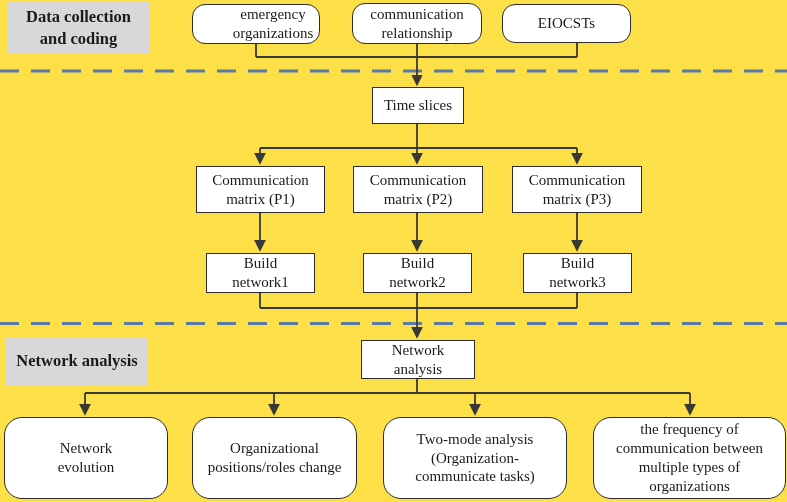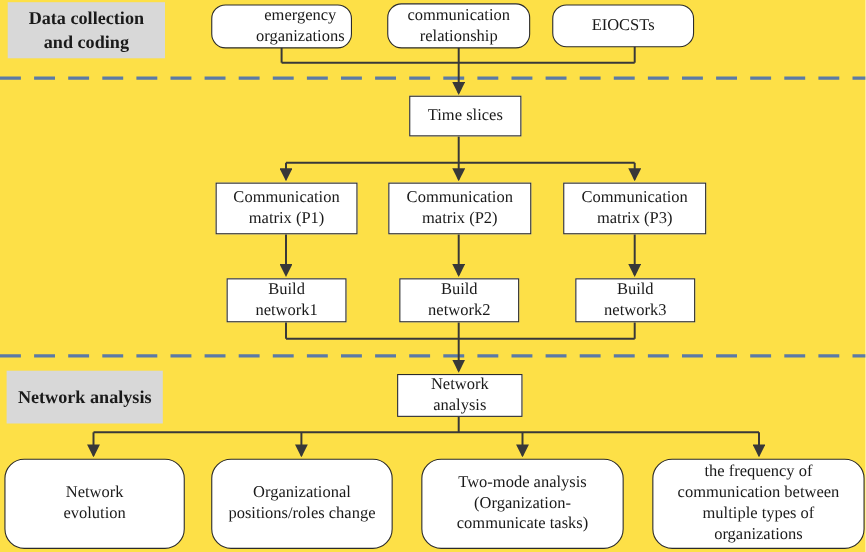--- a/index.html
+++ b/index.html
@@ -123,21 +123,21 @@
 organizations</span>
   </div>
   <div class="node rounded-sm" style="left:352px; top:3px; width:130px; height:41px;">
     <span>communication
 relationship</span>
   </div>
   <div class="node rounded-sm" style="left:488px; top:4px; width:129px; height:39px;margin-left:14px;">
     <span>EIOCSTs</span>
   </div>
 
-  <div class="node" style="left:372px; top:87px; width:102px; height:37px;">
+  <div class="node" style="left:372px; top:87px; width:92px; height:37px;">
     <span>Time slices</span>
   </div>
   <div class="node" style="left:196px; top:166px; width:129px; height:47px;">
     <span>Communication
 matrix (P1)</span>
   </div>
   <div class="node" style="left:353px; top:166px; width:130px; height:47px;">
     <span>Communication
 matrix (P2)</span>
   </div>

